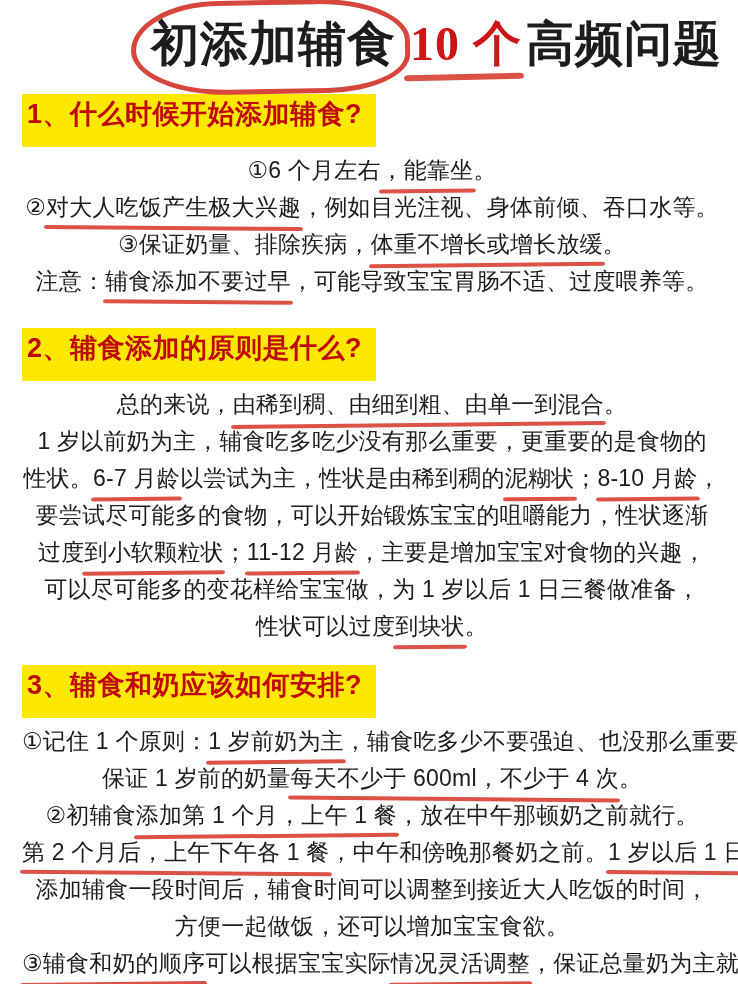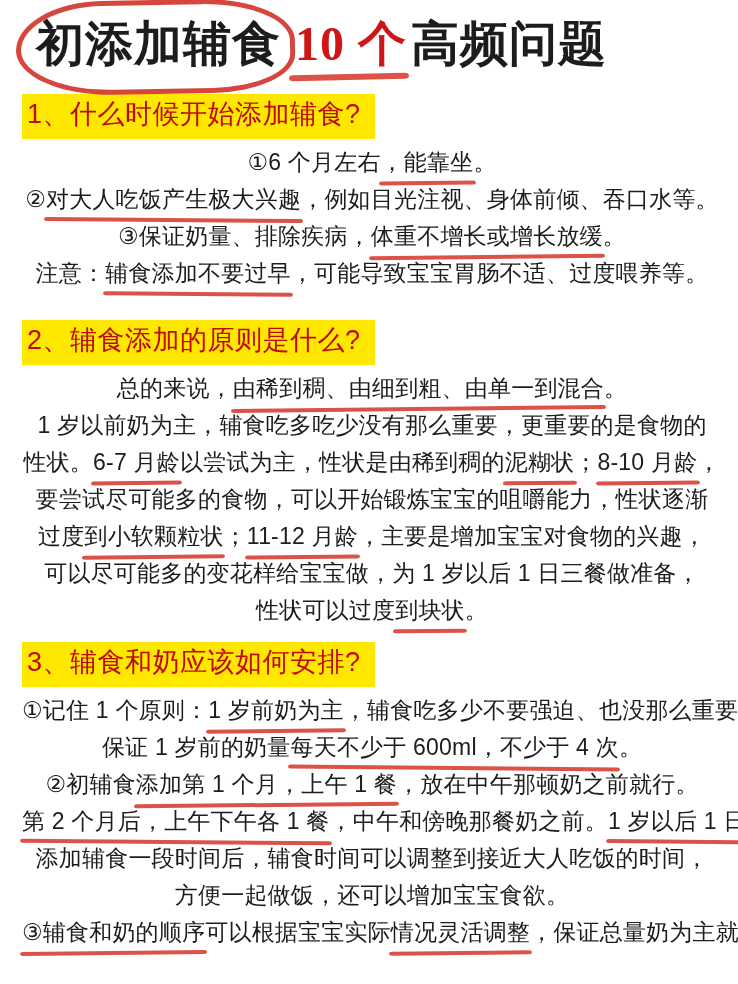--- a/index.html
+++ b/index.html
@@ -17,20 +17,21 @@
     box-sizing: border-box;
   }
   
   h1.page-title {
     margin: 2px 0 0 0;
     font-size: 48px;
     font-weight: 900;
     line-height: 72px;
     letter-spacing: 1px;
     color: var(--text-black, #1c1c1c);
+    text-align: right;
   }
   .circled {
     position: relative;
     display: inline-block;
     padding: 0 10px 0 14px;
   }
   .circled::before {
     content: "";
     position: absolute;
     left: -6px; right: -4px; top: -8px; bottom: -14px;
@@ -53,31 +54,31 @@
     height: 6px;
     background: var(--underline-red, #dd5247);
     border-radius: 6px / 4px;
     transform: rotate(-1.2deg);
   }
   
   h2.sec-heading {
     display: inline-block;
     margin: 0;
     font-size: 27px;
-    font-weight: 400;
+    font-weight: 700;
     line-height: 34px;
     color: var(--heading-red, #c00909);
     background: var(--highlight-yellow, #ffe800);
-    padding: 3px 14px 8px 5px;
+    padding: 3px 14px 16px 5px;
     letter-spacing: 0.5px;
   }
   section.qa-section { display: block; }
   #sections section:nth-child(1) h2 { margin-top: 14px; }
   #sections section:nth-child(2) h2 { margin-top: 28px; }
-  #sections section:nth-child(3) h2 { margin-top: 13px; }
+  #sections section:nth-child(3) h2 { margin-top: 20px; }
   
   p.line {
     margin: 0;
     font-size: 23px;
     line-height: 37px;
     white-space: nowrap;
     letter-spacing: 0.2px;
     text-align: center;
   }
   section .line:first-of-type { margin-top: 5px; }

